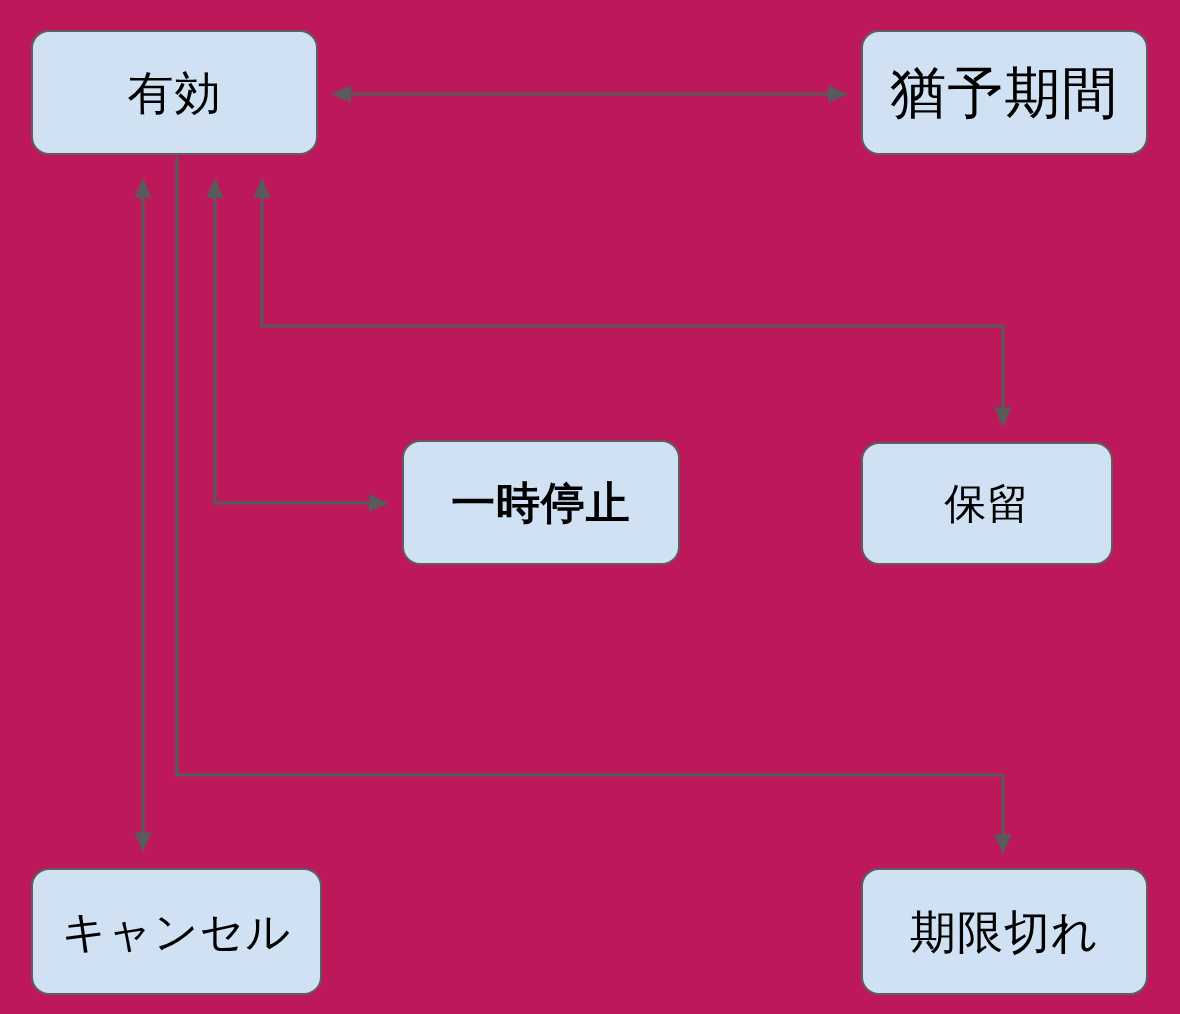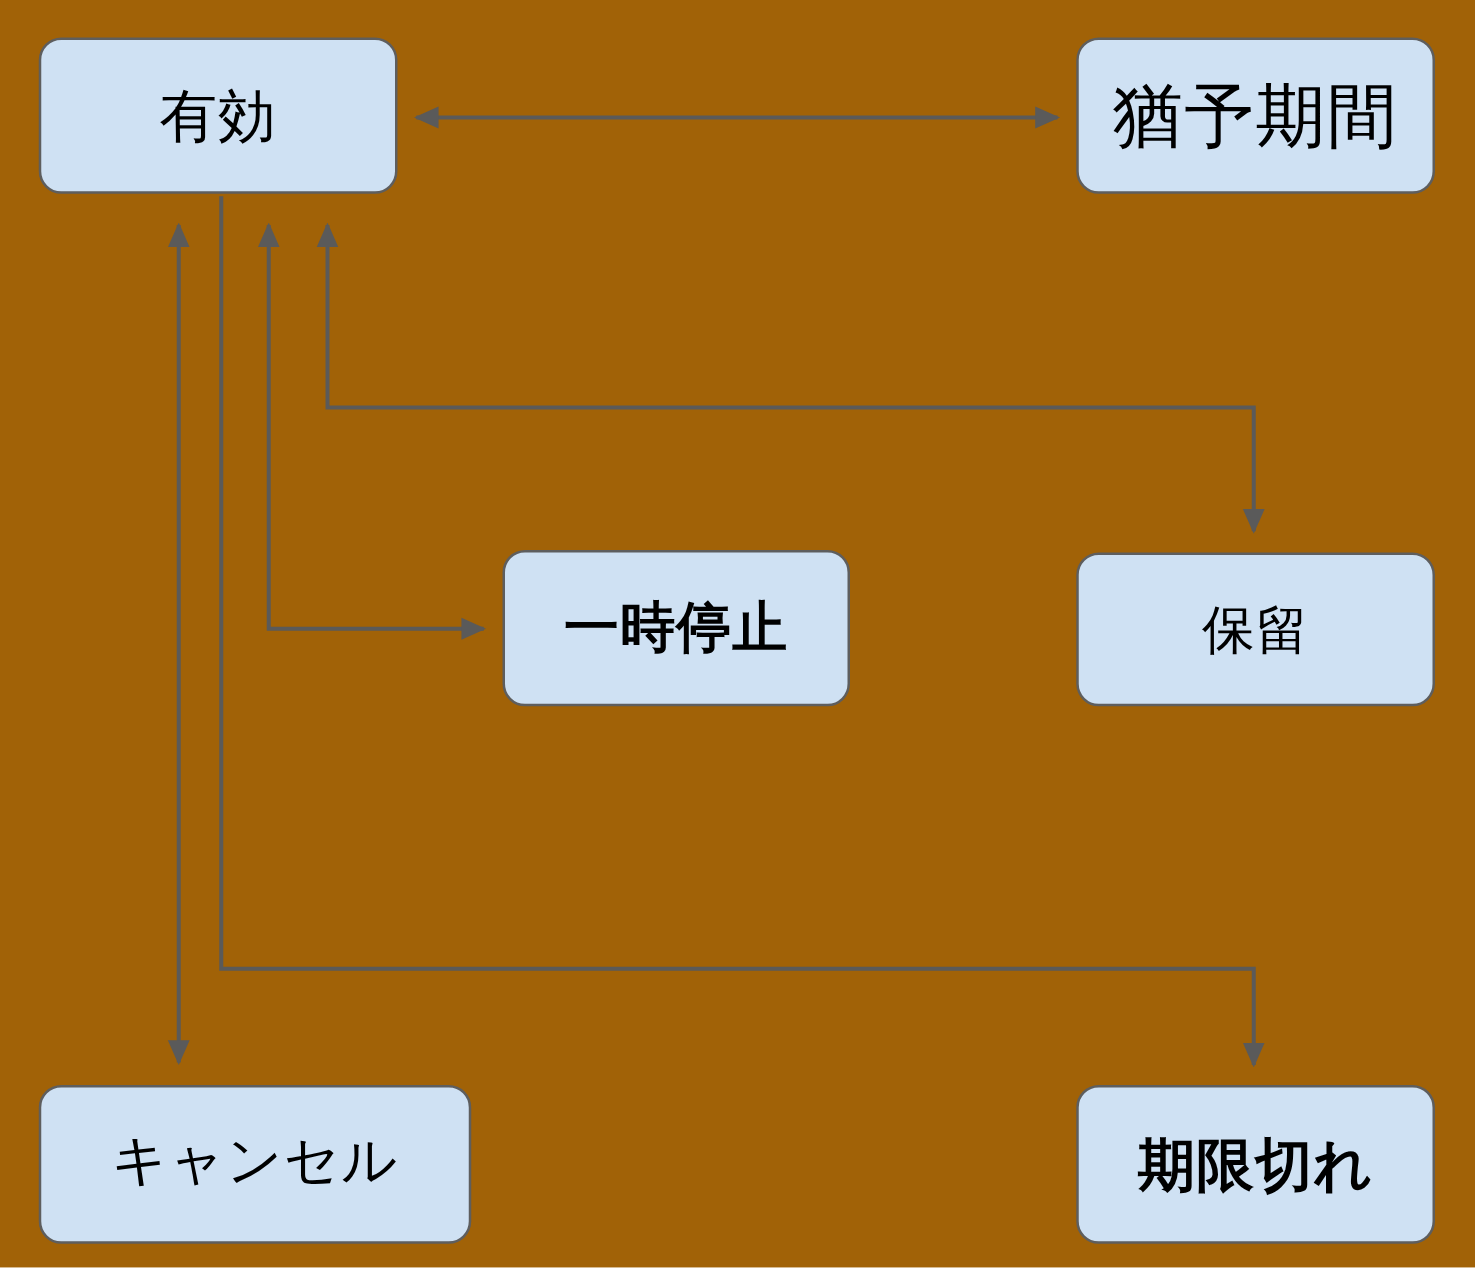--- a/index.html
+++ b/index.html
@@ -8,21 +8,21 @@
     padding: 0;
     background: #ffffff;
   }
   body {
     font-family: "Liberation Sans", "DejaVu Sans", sans-serif;
   }
   #diagram-root {
     position: relative;
     width: 1180px;
     height: 1014px;
-    background: #a16207;
+    background: #be185d;
     overflow: hidden;
   }
   #edge-layer {
     position: absolute;
     left: 0;
     top: 0;
     width: 1180px;
     height: 1014px;
   }
   .node {
@@ -41,23 +41,23 @@
     font-size: 46px;
     line-height: 1;
     letter-spacing: 0.02em;
     white-space: nowrap;
     user-select: none;
   }
   
   .node-active       { left: 31px;  top: 30px;  width: 287px; height: 125px; }
   .node-grace        { left: 861px; top: 30px;  width: 287px; height: 125px; }
   .node-paused       { left: 402px; top: 440px; width: 278px; height: 125px; }
-  .node-onhold       { left: 861px; top: 442px; width: 287px; height: 123px; }
-  .node-cancelled    { left: 31px;  top: 868px; width: 346px; height: 127px; font-family: Liberation Mono, monospace; }
-  .node-expired      { left: 861px; top: 868px; width: 287px; height: 127px; font-weight: bold; }
+  .node-onhold       { left: 861px; top: 442px; width: 252px; height: 123px; }
+  .node-cancelled    { left: 31px;  top: 868px; width: 291px; height: 127px; }
+  .node-expired      { left: 861px; top: 868px; width: 287px; height: 127px; }
 
   .node-paused  .node-label { font-size: 44px; font-weight: bold; }
   .node-onhold  .node-label { font-size: 42px; }
   .node-cancelled .node-label { font-size: 44px; }
   .node-expired .node-label { font-size: 46px; }
   .node-grace   .node-label { font-size: 56px; }
 </style>
 </head>
 <body>
 

